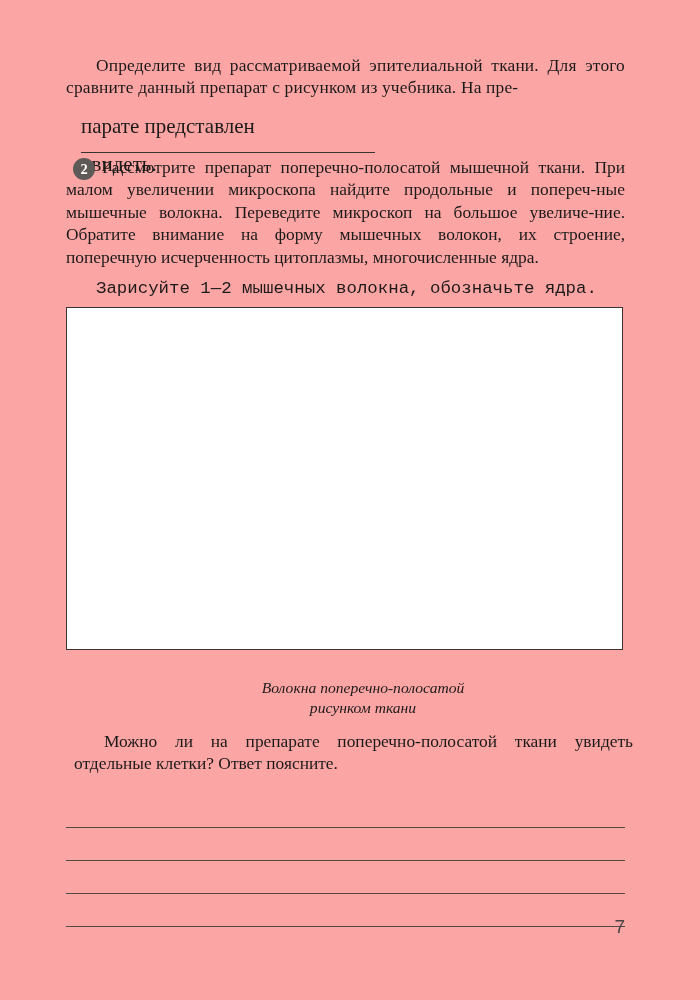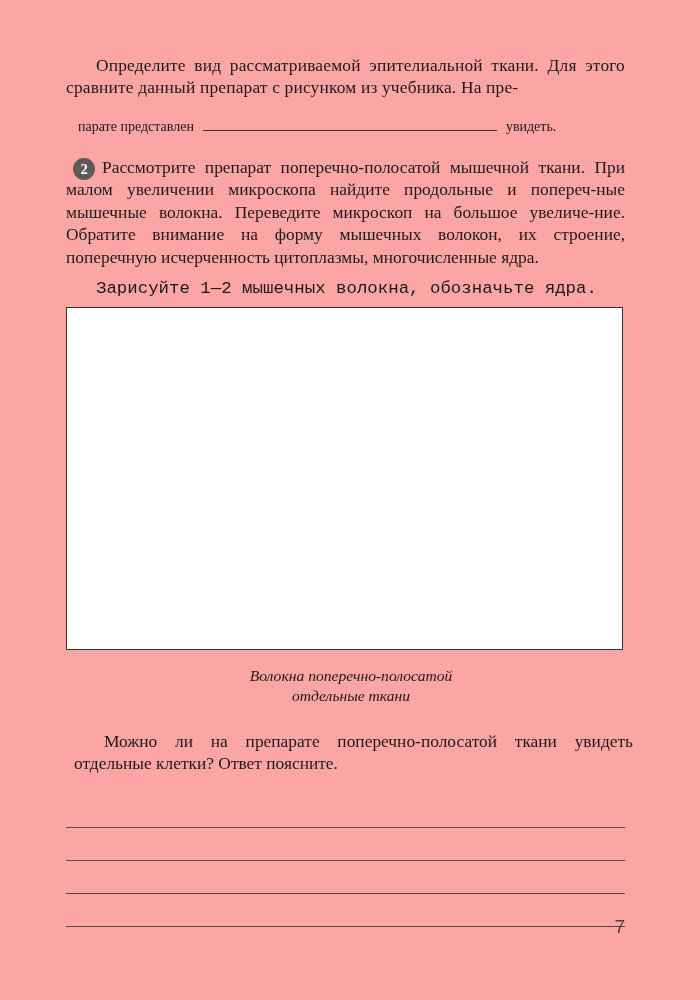--- a/index.html
+++ b/index.html
@@ -39,28 +39,29 @@
     line-height: 22.4px;
     text-align: justify;
     text-justify: inter-word;
     text-indent: 30px;
     color: #1c1a19;
     letter-spacing: 0.01em;
   }
 
   
   .fill-row {
-    margin: 12px;
+    margin: 6px;
     margin-top: 16px;
-    font-size: 14px;
+    font-size: 21px;
     line-height: 22.4px;
     color: #1c1a19;
     display: flex;
     align-items: baseline;
     white-space: nowrap;
+    flex-direction: column;
   }
   .fill-row .lead { }
   .fill-blank {
     flex: 0 0 auto;
     width: 294px;
     border-bottom: 1.6px solid #3a3330;
     height: 15px;
     margin: 0 9px;
   }
   .fill-row .tail { }
@@ -120,21 +121,21 @@
     border: 1.7px solid #3b3432;
     background: #ffffff;
     box-sizing: border-box;
   }
 
   .figure-caption {
     position: absolute;
     left: 150px;
     top: 662px;
     width: 394px;
-    margin: 4px;
+    margin: 16px;
     font-style: italic;
     font-size: 15.6px;
     line-height: 19.5px;
     text-align: center;
     color: #1c1a19;
   }
 
   
   .question {
     position: absolute;
@@ -193,21 +194,21 @@
     <div class="task-badge">2</div>
     <p class="task-text">Рассмотрите препарат поперечно-полосатой мышечной ткани. При малом увеличении микроскопа найдите продольные и попереч-ные мышечные волокна. Переведите микроскоп на большое увеличе-ние. Обратите внимание на форму мышечных волокон, их строение, поперечную исчерченность цитоплазмы, многочисленные ядра.</p>
   </div>
 
   <p class="subinstruction">Зарисуйте 1—2 мышечных волокна, обозначьте ядра.</p>
 
   <div class="draw-box"></div>
 
   <p class="figure-caption">
     <span>Волокна поперечно-полосатой</span><br>
-    <span>отдельные ткани</span>
+    <span>рисунком ткани</span>
   </p>
 
   <p class="question">Можно ли на препарате поперечно-полосатой ткани увидеть отдельные клетки? Ответ поясните.</p>
 
   <div class="answer-lines">
     <div class="answer-line"></div>
     <div class="answer-line"></div>
     <div class="answer-line"></div>
     <div class="answer-line"></div>
   </div>

